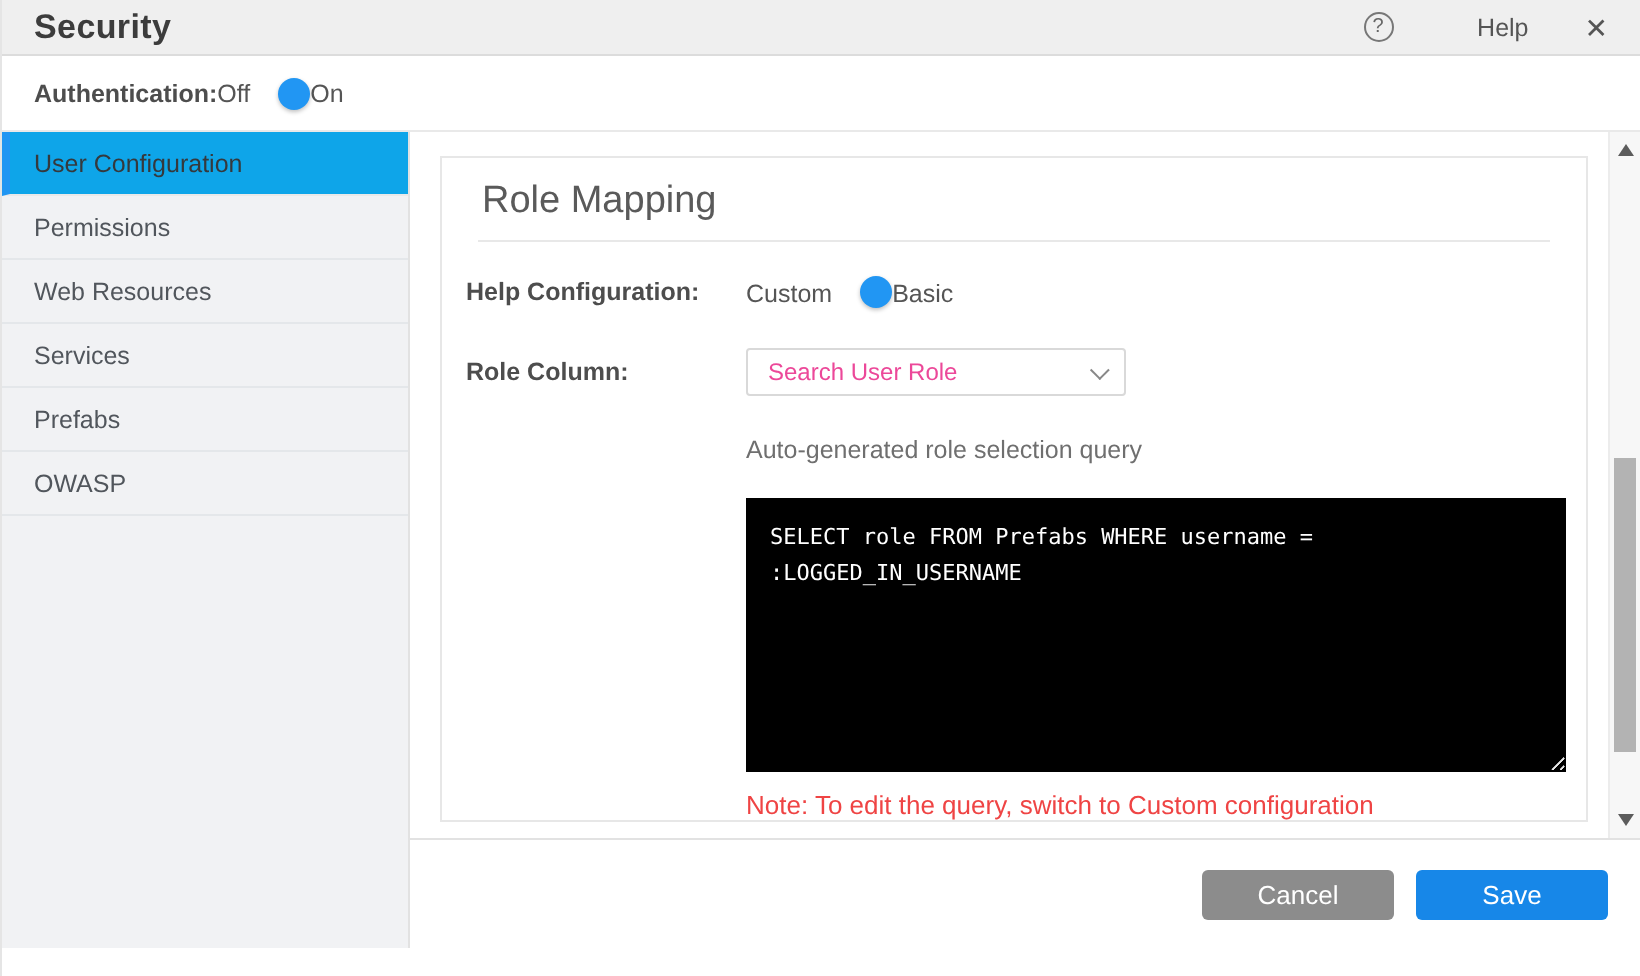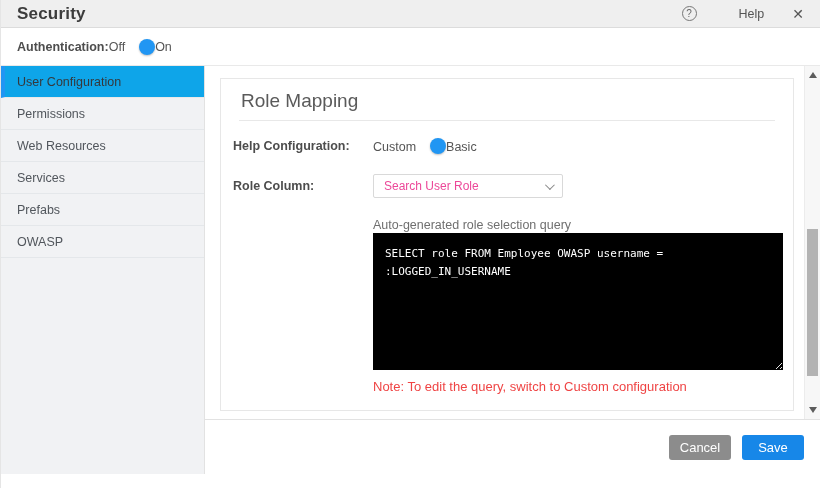--- a/index.html
+++ b/index.html
@@ -54,21 +54,21 @@
   .tgl-group { display:flex; align-items:flex-end; }
 
   .dropdown { width:190px; height:24px; border:1px solid #d9d9d9; border-radius:2px;
               background:#fff; display:flex; align-items:center; padding:0 10px;
               cursor:pointer; }
   .dropdown .ph { flex:1; font-size:12px; color:#ec4899; }
   .chev { width:7px; height:7px; border-right:1px solid #888; border-bottom:1px solid #888;
           transform:rotate(45deg) translateY(-2px); flex:none; }
 
   .query-block { margin-left:140px; }
-  .query-caption { font-size:12.5px; color:#6f6f6f; margin-bottom:1px; }
+  .query-caption { font-size:12.5px; color:#6f6f6f; margin-bottom:17px; }
   .query-box { position:relative; width:410px; height:137px; background:#000;
                padding:10px 12px; overflow:hidden; resize:both; }
   .query-box code { font-family:"DejaVu Sans Mono","Liberation Mono",monospace;
                     font-size:11px; color:#fff; white-space:pre-wrap; }
   .resize-grip { position:absolute; right:1px; bottom:1px; width:9px; height:9px;
                  background:repeating-linear-gradient(135deg, transparent 0 2px, #bbb 2px 3px);
                  clip-path:polygon(100% 0, 100% 100%, 0 100%); pointer-events:none; }
   .query-note { font-size:13px; color:#ef4444; margin-top:9px; }
 
   
@@ -81,21 +81,21 @@
             border-bottom:6px solid #5c5c5c; }
   .tri-down { width:0; height:0; border-left:4px solid transparent; border-right:4px solid transparent;
               border-top:6px solid #5c5c5c; }
   .sb-thumb { position:absolute; left:2px; width:11px; top:163px; height:147px;
               background:#b3b3b3; cursor:grab; }
 
   
   .footer { position:absolute; left:0; right:0; bottom:0; height:55px; background:#fff;
             border-top:1px solid #e2e2e2; display:flex; justify-content:flex-end;
             align-items:flex-start; padding:15px 16px 0 0; gap:11px; }
-  .btn { width:62px; height:25px; border:none; border-radius:3px; color:#fff;
+  .btn { width:96px; height:25px; border:none; border-radius:3px; color:#fff;
          font-family:"Liberation Sans",sans-serif; font-size:13px; cursor:pointer; }
   .btn-cancel { background:var(--cancel,#8c8c8c); }
   .btn-save { background:var(--save,#1787e8); }
 </style>
 </head>
 <body>
 
 <div class="app">
 
   <div class="header">
@@ -166,21 +166,21 @@
               <span class="form-label">Role Column:</span>
               <div class="dropdown">
                 <span class="ph">Search User Role</span>
                 <span class="chev"></span>
               </div>
             </div>
 
             <div class="query-block">
               <div class="query-caption">Auto-generated role selection query</div>
               <div class="query-box">
-                <code>SELECT role FROM Employee OWASP username = :LOGGED_IN_USERNAME</code>
+                <code>SELECT role FROM Prefabs WHERE username = :LOGGED_IN_USERNAME</code>
                 <span class="resize-grip"></span>
               </div>
               <div class="query-note">Note: To edit the query, switch to Custom configuration</div>
             </div>
 
           </div>
         </div>
 
       </div>
 

